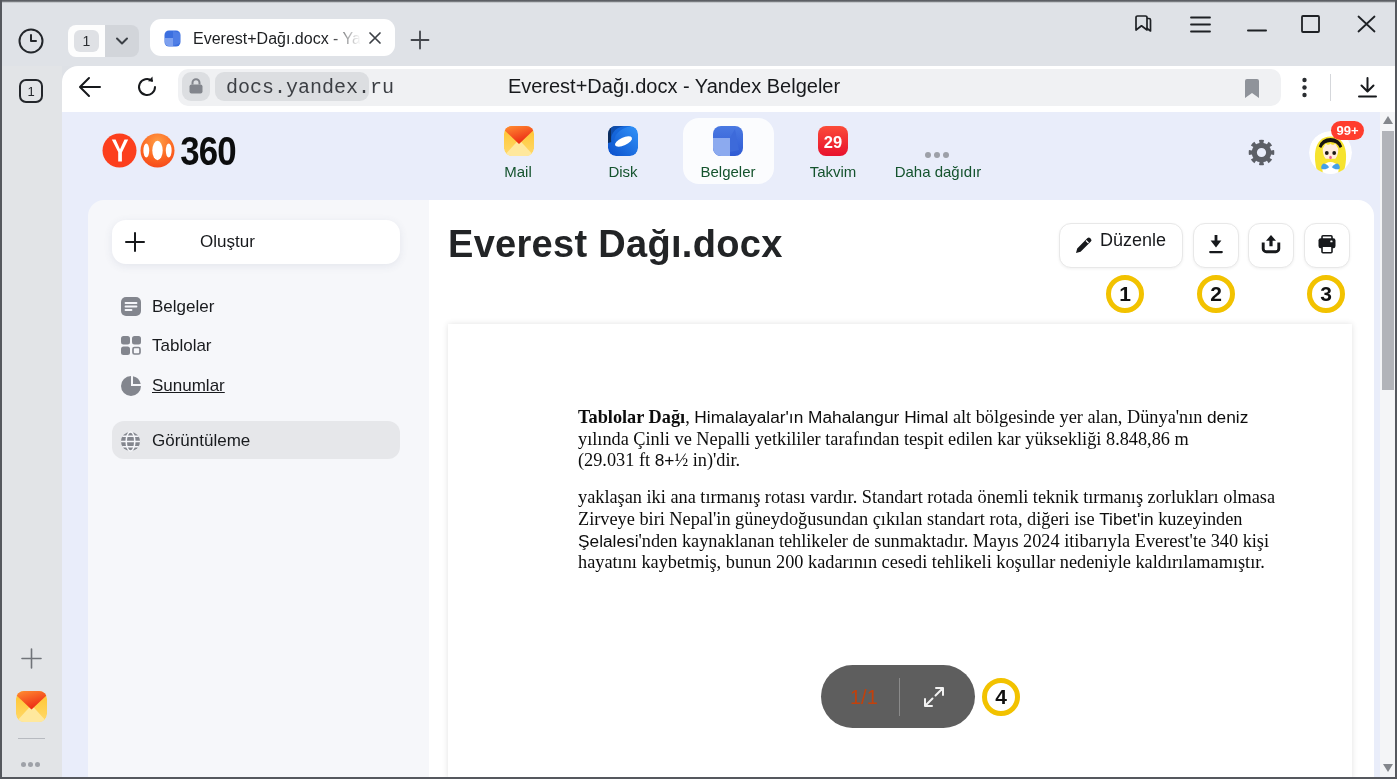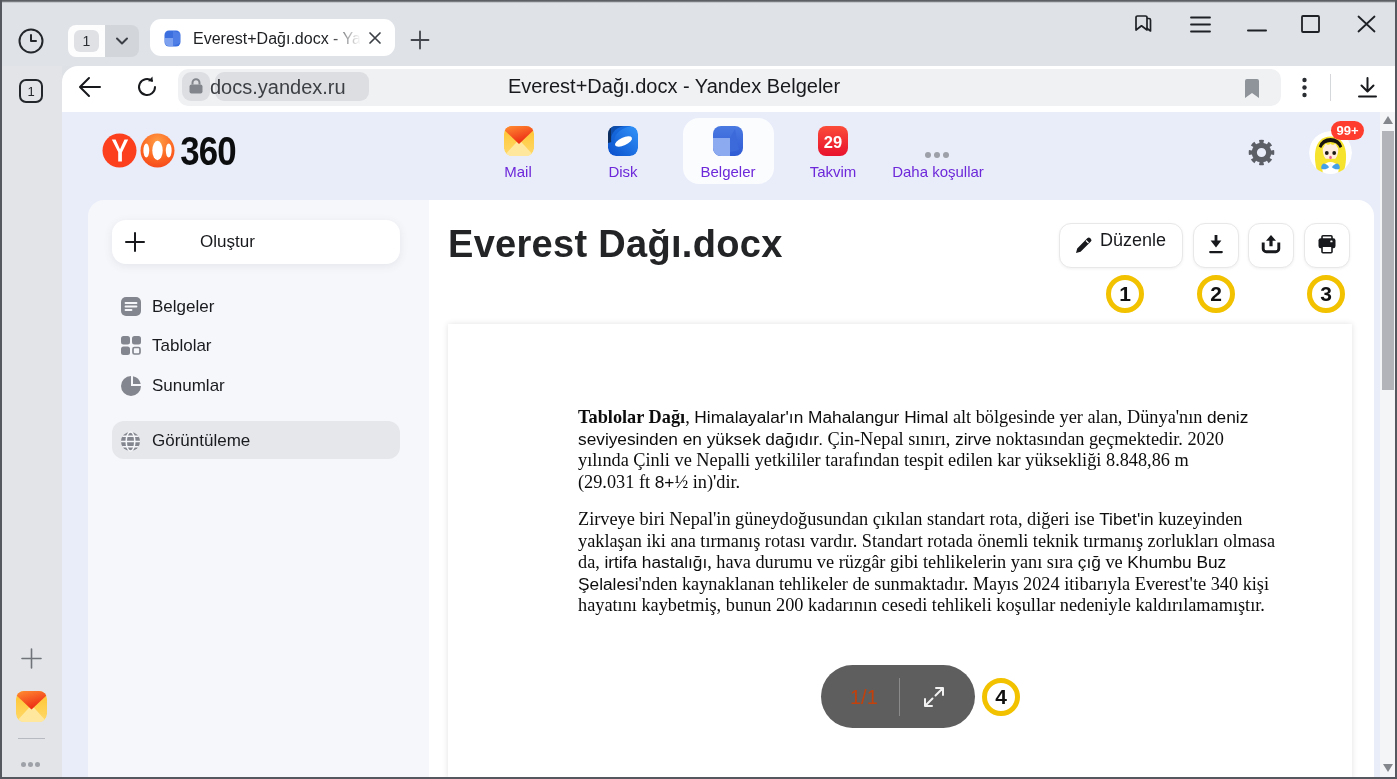--- a/index.html
+++ b/index.html
@@ -20,21 +20,21 @@
   .tabgroup-chev { left:105px; top:25px; width:34px; height:32px; background:#d2d5da; border-radius:0 8px 8px 0; }
   #activetab { left:150px; top:19px; width:245px; height:37px; background:#ffffff; border-radius:11px; }
   #tabtitle { left:193px; top:30px; width:176px; height:21px; font-size:16px; color:#1d1f22; white-space:nowrap; overflow:hidden; }
   #tabfade { left:328px; top:29px; width:41px; height:20px; background:linear-gradient(90deg, rgba(255,255,255,0), #fff 80%); }
 
   
   #page { left:62px; top:112px; width:1318px; height:667px; background:#e9edfa; }
   #sidebarpanel { left:88px; top:200px; width:341px; height:579px; background:#f6f7fa; border-top-left-radius:16px; }
   #mainpanel { left:429px; top:200px; width:945px; height:579px; background:#ffffff; border-top-right-radius:16px; }
 
-  .navlabel { font-size:15px; color:#6d28d9; text-align:center; }
+  .navlabel { font-size:15px; color:#14532d; text-align:center; }
   #belgcard { left:683px; top:118px; width:91px; height:66px; background:#fbfcfe; border-radius:16px; }
 
   #olustur { left:112px; top:220px; width:288px; height:44px; background:#ffffff; border-radius:14px; box-shadow:0 2px 8px rgba(70,80,120,0.10); }
   .sideitem { font-size:17px; color:#191b1e; }
   #selrow { left:112px; top:421px; width:288px; height:38px; background:#e6e7ea; border-radius:12px; }
 
   #doctitle { left:448px; top:223px; font-size:38px; font-weight:700; color:#222426; letter-spacing:0.3px; }
   .pillbtn { background:#ffffff; border:1px solid #e8e8e8; border-radius:12px; box-shadow:0 1px 3px rgba(0,0,0,0.06); }
   .numcirc { width:38px; height:38px; border-radius:50%; background:#fff; border:5px solid #f2c200; color:#111; font-weight:700; font-size:21px; text-align:center; line-height:28px; z-index:10; }
 
@@ -145,21 +145,21 @@
   <path d="M16.5 0.5 L16.8 5.4 L12 5.2 Z" fill="#17191c"></path>
 </svg>
 
 <div class="abs" style="left:178px; top:69px; width:1103px; height:37px; background:#f0f1f3; border-radius:10px;"></div>
 <div class="abs" style="left:182px; top:71.5px; width:28px; height:29px; background:#dcdee1; border-radius:9px;"></div>
 <div class="abs" style="left:215px; top:71.5px; width:154px; height:29px; background:#dcdee1; border-radius:9px;"></div>
 <svg class="abs" style="left:189px; top:78px;" width="14" height="16" viewBox="0 0 14 16">
   <rect x="0.5" y="6.5" width="13" height="9" rx="2" fill="#82858c"></rect>
   <path d="M3.5 6.5 V4.8 a3.5 3.5 0 0 1 7 0 V6.5" fill="none" stroke="#82858c" stroke-width="2"></path>
 </svg>
-<div class="abs" style="left:210px; top:76px; font-size:20px; color:#3c3f44;">docs.yandex.ru</div>
+<div class="abs" style="left:226px; top:76px; font-size:20px; color:#3c3f44;font-family:Liberation Mono, monospace;">docs.yandex.ru</div>
 <div class="abs" style="left:400px; top:75px; width:548px; text-align:center; font-size:20px; color:#17191c;">Everest+Dağı.docx - Yandex Belgeler</div>
 
 <svg class="abs" style="left:1244px; top:79px;" width="16" height="19" viewBox="0 0 16 19">
     <path d="M1 2 a2 2 0 0 1 2 -2 h10 a2 2 0 0 1 2 2 v17 l-7 -5 -7 5 z" fill="#8f939a"></path>
   </svg>
 <svg class="abs" style="left:1302px; top:77px;" width="5" height="21" viewBox="0 0 5 21">
     <circle cx="2.5" cy="3" r="2.2" fill="#2a2d31"></circle>
     <circle cx="2.5" cy="10.5" r="2.2" fill="#2a2d31"></circle>
     <circle cx="2.5" cy="18" r="2.2" fill="#2a2d31"></circle>
   </svg>
@@ -239,21 +239,21 @@
       </linearGradient>
   </defs>
   <rect width="30" height="30" rx="8" fill="url(#tg)"></rect>
   <text x="15" y="21.5" font-size="16.5" font-weight="700" fill="#fff" text-anchor="middle" font-family="Liberation Sans">29</text>
 </svg>
 <div class="abs navlabel" style="left:803px; top:163px; width:60px;">Takvim</div>
 
 <div class="abs" style="left:925px; top:144px;">
   <span style="display:inline-block;width:6px;height:6px;border-radius:50%;background:#9da0a8;margin-right:3px;"></span><span style="display:inline-block;width:6px;height:6px;border-radius:50%;background:#9da0a8;margin-right:3px;"></span><span style="display:inline-block;width:6px;height:6px;border-radius:50%;background:#9da0a8;"></span>
 </div>
-<div class="abs navlabel" style="left:888px; top:163px; width:100px;">Daha koşullar</div>
+<div class="abs navlabel" style="left:888px; top:163px; width:100px;">Daha dağıdır</div>
 
 <svg class="abs" style="left:1248px; top:139px;" width="27" height="27" viewBox="0 0 27 27">
   <path fill="#5c5f66" fill-rule="evenodd" d="M11.00 0.95 A12.8 12.8 0 0 1 16.00 0.95 L15.41 3.89 A9.8 9.8 0 0 1 18.94 5.35 L20.61 2.86 A12.8 12.8 0 0 1 24.14 6.39 L21.65 8.06 A9.8 9.8 0 0 1 23.11 11.59 L26.05 11.00 A12.8 12.8 0 0 1 26.05 16.00 L23.11 15.41 A9.8 9.8 0 0 1 21.65 18.94 L24.14 20.61 A12.8 12.8 0 0 1 20.61 24.14 L18.94 21.65 A9.8 9.8 0 0 1 15.41 23.11 L16.00 26.05 A12.8 12.8 0 0 1 11.00 26.05 L11.59 23.11 A9.8 9.8 0 0 1 8.06 21.65 L6.39 24.14 A12.8 12.8 0 0 1 2.86 20.61 L5.35 18.94 A9.8 9.8 0 0 1 3.89 15.41 L0.95 16.00 A12.8 12.8 0 0 1 0.95 11.00 L3.89 11.59 A9.8 9.8 0 0 1 5.35 8.06 L2.86 6.39 A12.8 12.8 0 0 1 6.39 2.86 L8.06 5.35 A9.8 9.8 0 0 1 11.59 3.89 Z M13.5 8.9 a4.6 4.6 0 1 0 0 9.2 a4.6 4.6 0 0 0 0 -9.2 Z"></path>
 </svg>
 
 <svg class="abs" style="left:1309px; top:131px;" width="43" height="43" viewBox="0 0 43 43">
   <defs>
       <clipPath id="avc">
         <circle cx="21.5" cy="21.5" r="21.5"></circle>
       </clipPath>
@@ -296,21 +296,21 @@
   <rect x="11" y="0" width="9" height="8.5" rx="2.5" fill="#83868e"></rect>
   <rect x="0" y="10.5" width="9" height="8.5" rx="2.5" fill="#83868e"></rect>
   <rect x="12" y="11.5" width="7" height="6.5" rx="1.5" fill="none" stroke="#83868e" stroke-width="1.7"></rect>
 </svg>
 <div class="abs sideitem" style="left:152px; top:336px;">Tablolar</div>
 
 <svg class="abs" style="left:121px; top:376px;" width="20" height="20" viewBox="0 0 20 20">
   <path d="M10 0 a10 10 0 1 0 10 10 h-10 z" fill="#83868e"></path>
   <path d="M12 0.3 a10 10 0 0 1 7.7 7.7 h-7.7 z" fill="#83868e"></path>
 </svg>
-<div class="abs sideitem" style="left:152px; top:376px;">Sunumlar</div>
+<div class="abs sideitem" style="left:152px; top:376px;text-decoration:underline;">Sunumlar</div>
 
 <div id="selrow" class="abs"></div>
 <svg class="abs" style="left:120px; top:431px;" width="21" height="21" viewBox="0 0 22 22">
   <circle cx="11" cy="11" r="10" fill="#83868e"></circle>
   <ellipse cx="11" cy="11" rx="4.5" ry="10" fill="none" stroke="#f5f6fa" stroke-width="1.6"></ellipse>
   <path d="M1 11 h20 M2.5 5.5 h17 M2.5 16.5 h17" stroke="#f5f6fa" stroke-width="1.6"></path>
 </svg>
 <div class="abs sideitem" style="left:152px; top:431px;">Görüntüleme</div>
 
 <div id="doctitle" class="abs">Everest Dağı.docx</div>
@@ -343,27 +343,25 @@
 </svg>
 
 <div class="numcirc abs" style="left:1106px; top:275px;">1</div>
 <div class="numcirc abs" style="left:1197px; top:275px;">2</div>
 <div class="numcirc abs" style="left:1307px; top:275px;">3</div>
 <div class="numcirc abs" style="left:982px; top:678px;">4</div>
 
 <div id="docpage" class="abs"></div>
 <div id="doctext" class="abs">
 <div><b>Tablolar Dağı</b>, <span class="sf">Himalayalar'ın Mahalangur Himal</span> alt bölgesinde yer alan, Dünya'nın <span class="sf">deniz</span></div>
-<div><span class="sf">seviyesinden en yüksek dağıdır.</span> Çin-Nepal sınırı, <span class="sf">zirve</span> noktasından geçmektedir. 2020</div>
 <div>yılında Çinli ve Nepalli yetkililer tarafından tespit edilen kar yüksekliği 8.848,86 m</div>
 <div>(29.031 ft <span class="sf">8+</span>½ in)'dir.</div>
 <div style="height:15.7px;"></div>
+<div>yaklaşan iki ana tırmanış rotası vardır. Standart rotada önemli teknik tırmanış zorlukları olmasa</div>
 <div>Zirveye biri Nepal'in güneydoğusundan çıkılan standart rota, diğeri ise <span class="sf">Tibet'in</span> kuzeyinden</div>
-<div>yaklaşan iki ana tırmanış rotası vardır. Standart rotada önemli teknik tırmanış zorlukları olmasa</div>
-<div>da, <span class="sf">irtifa hastalığı</span>, hava durumu ve rüzgâr gibi tehlikelerin yanı sıra <span class="sf">çığ</span> ve <span class="sf">Khumbu Buz</span></div>
 <div><span class="sf">Şelalesi</span>'nden kaynaklanan tehlikeler de sunmaktadır. Mayıs 2024 itibarıyla Everest'te 340 kişi</div>
 <div>hayatını kaybetmiş, bunun 200 kadarının cesedi tehlikeli koşullar nedeniyle kaldırılamamıştır.</div>
 </div>
 
 <div id="pgpill" class="abs"></div>
 <div class="abs" style="left:850px; top:686px; font-size:20px; color:#c2410c; z-index:6;">1/1</div>
 <div class="abs" style="left:899px; top:678px; width:1px; height:38px; background:#8a8a8a; z-index:6;"></div>
 <svg class="abs" style="left:922px; top:685px; z-index:6;" width="24" height="24" viewBox="0 0 24 24">
   <path d="M14 3 h7 v7 M21 3 L13.5 10.5 M10 21 H3 V14 M3 21 L10.5 13.5" fill="none" stroke="#f2f2f2" stroke-width="2" stroke-linecap="round" stroke-linejoin="round"></path>
 </svg>

